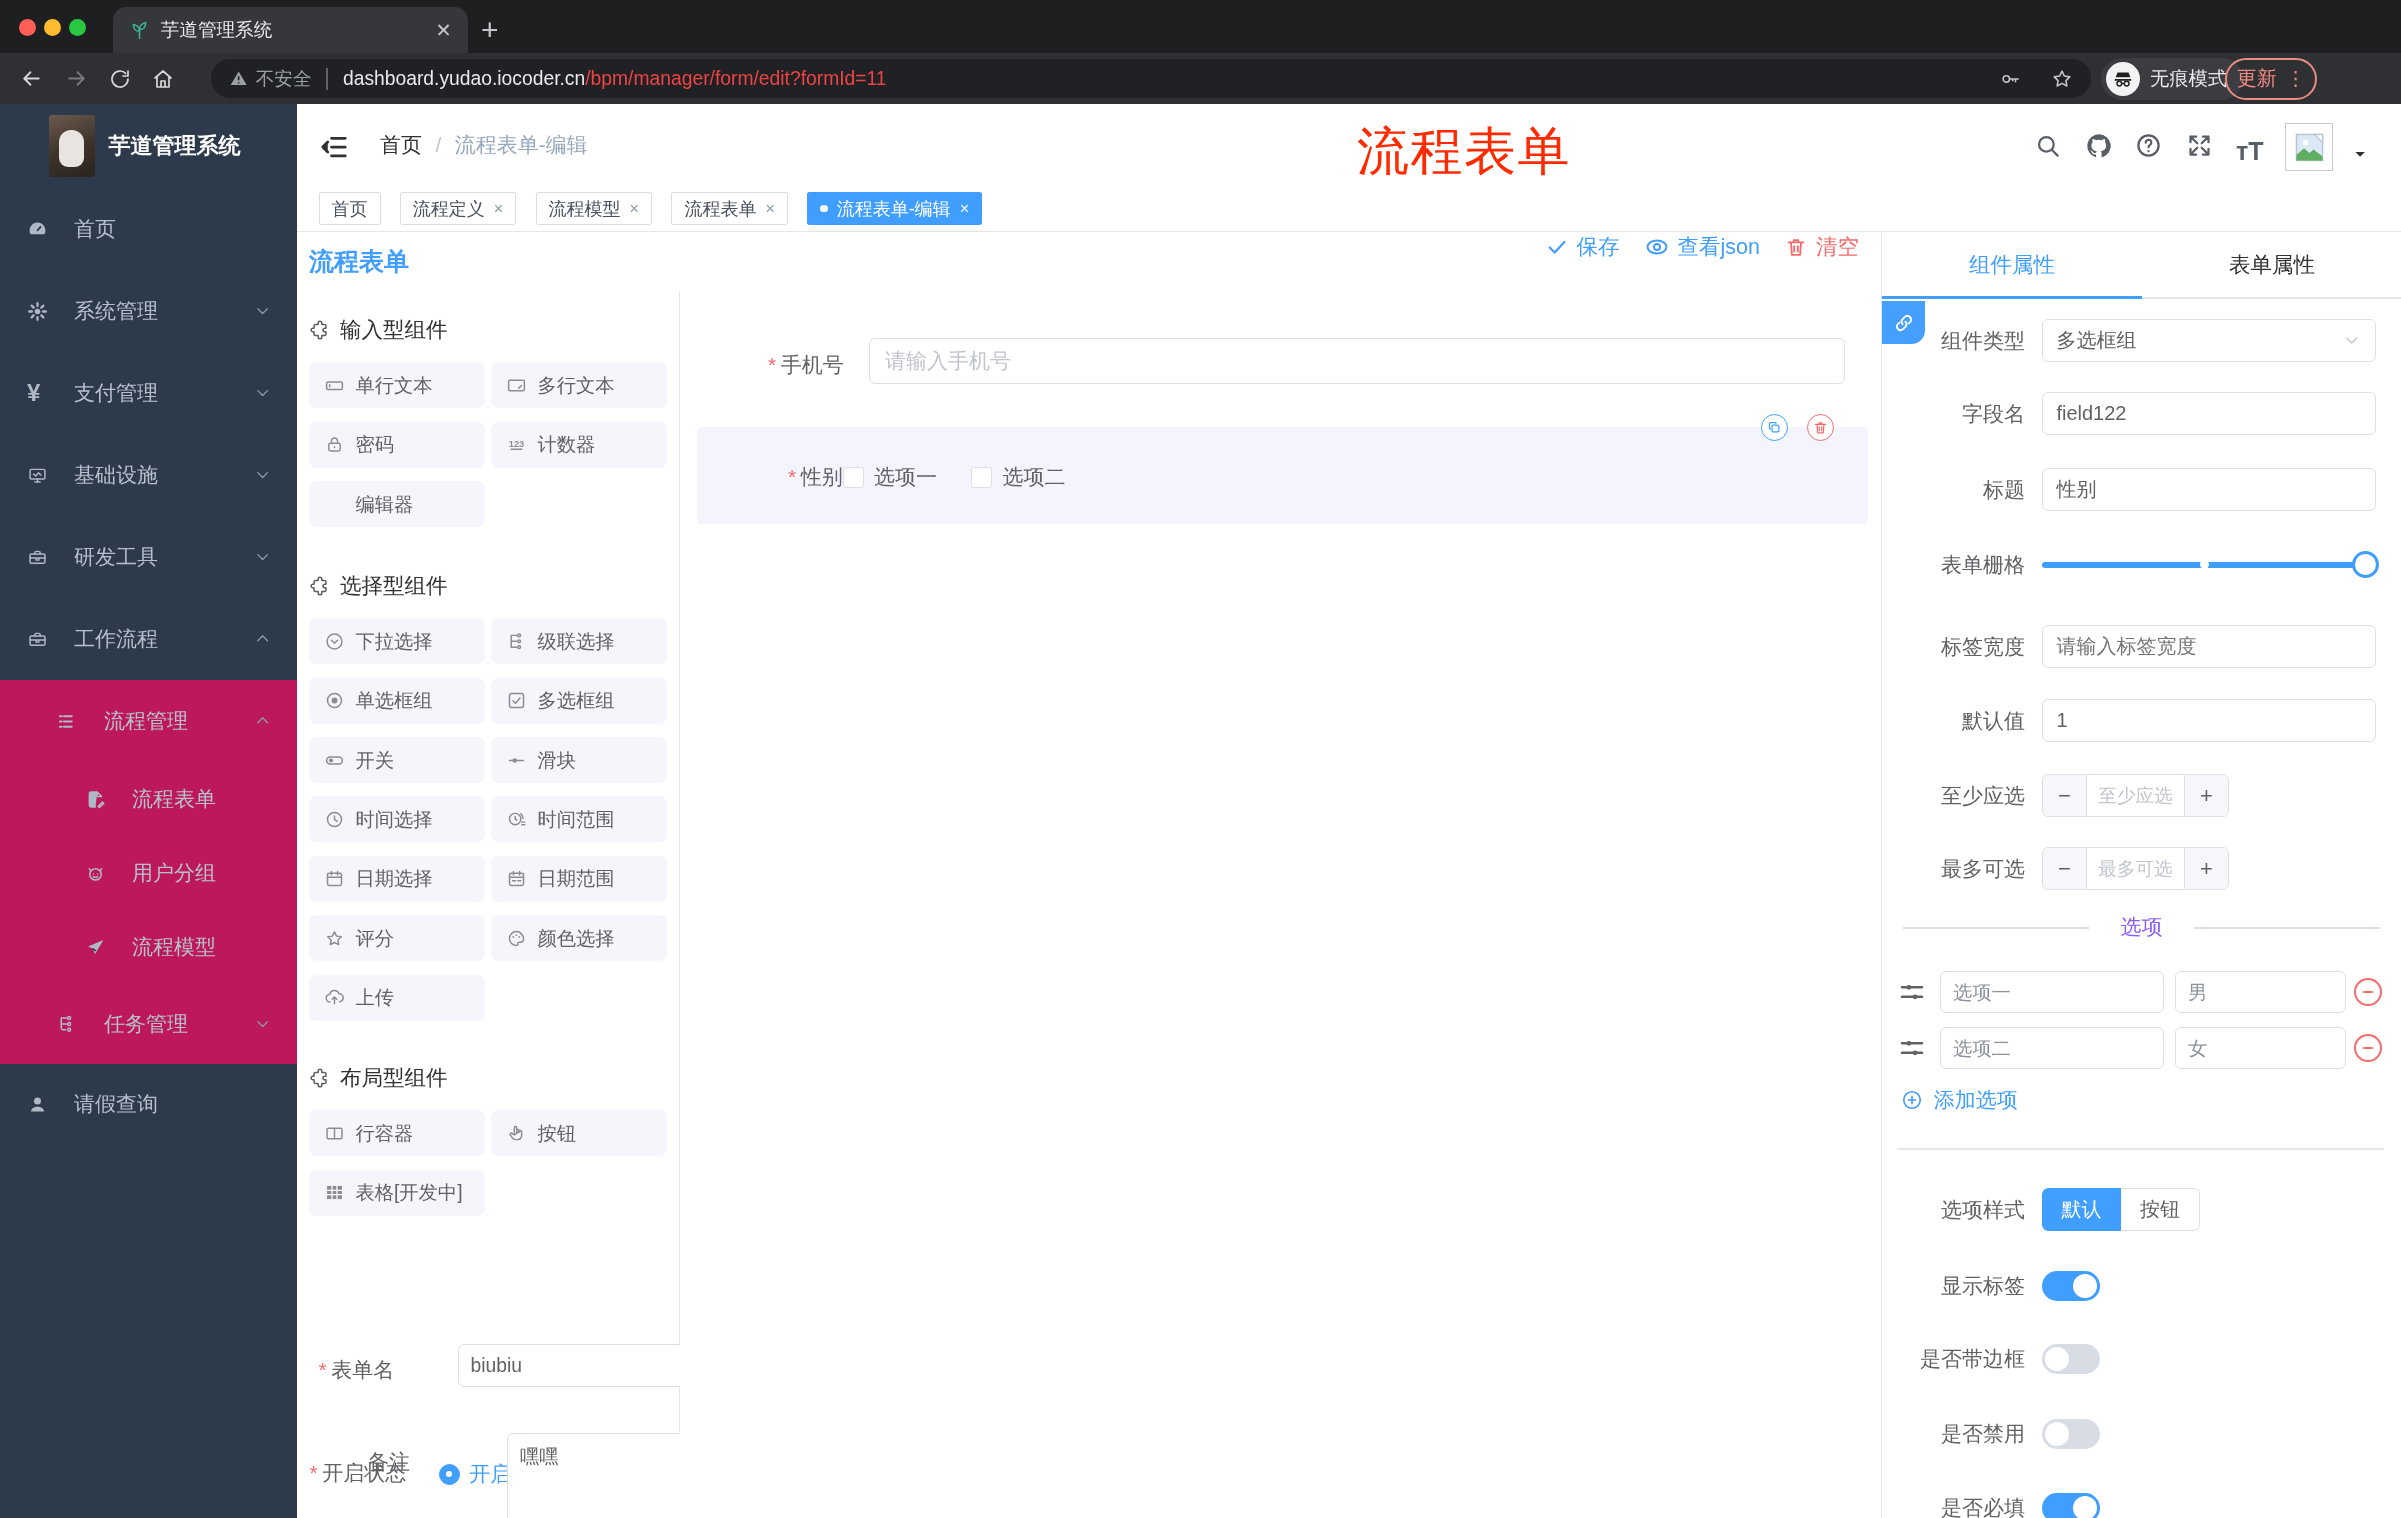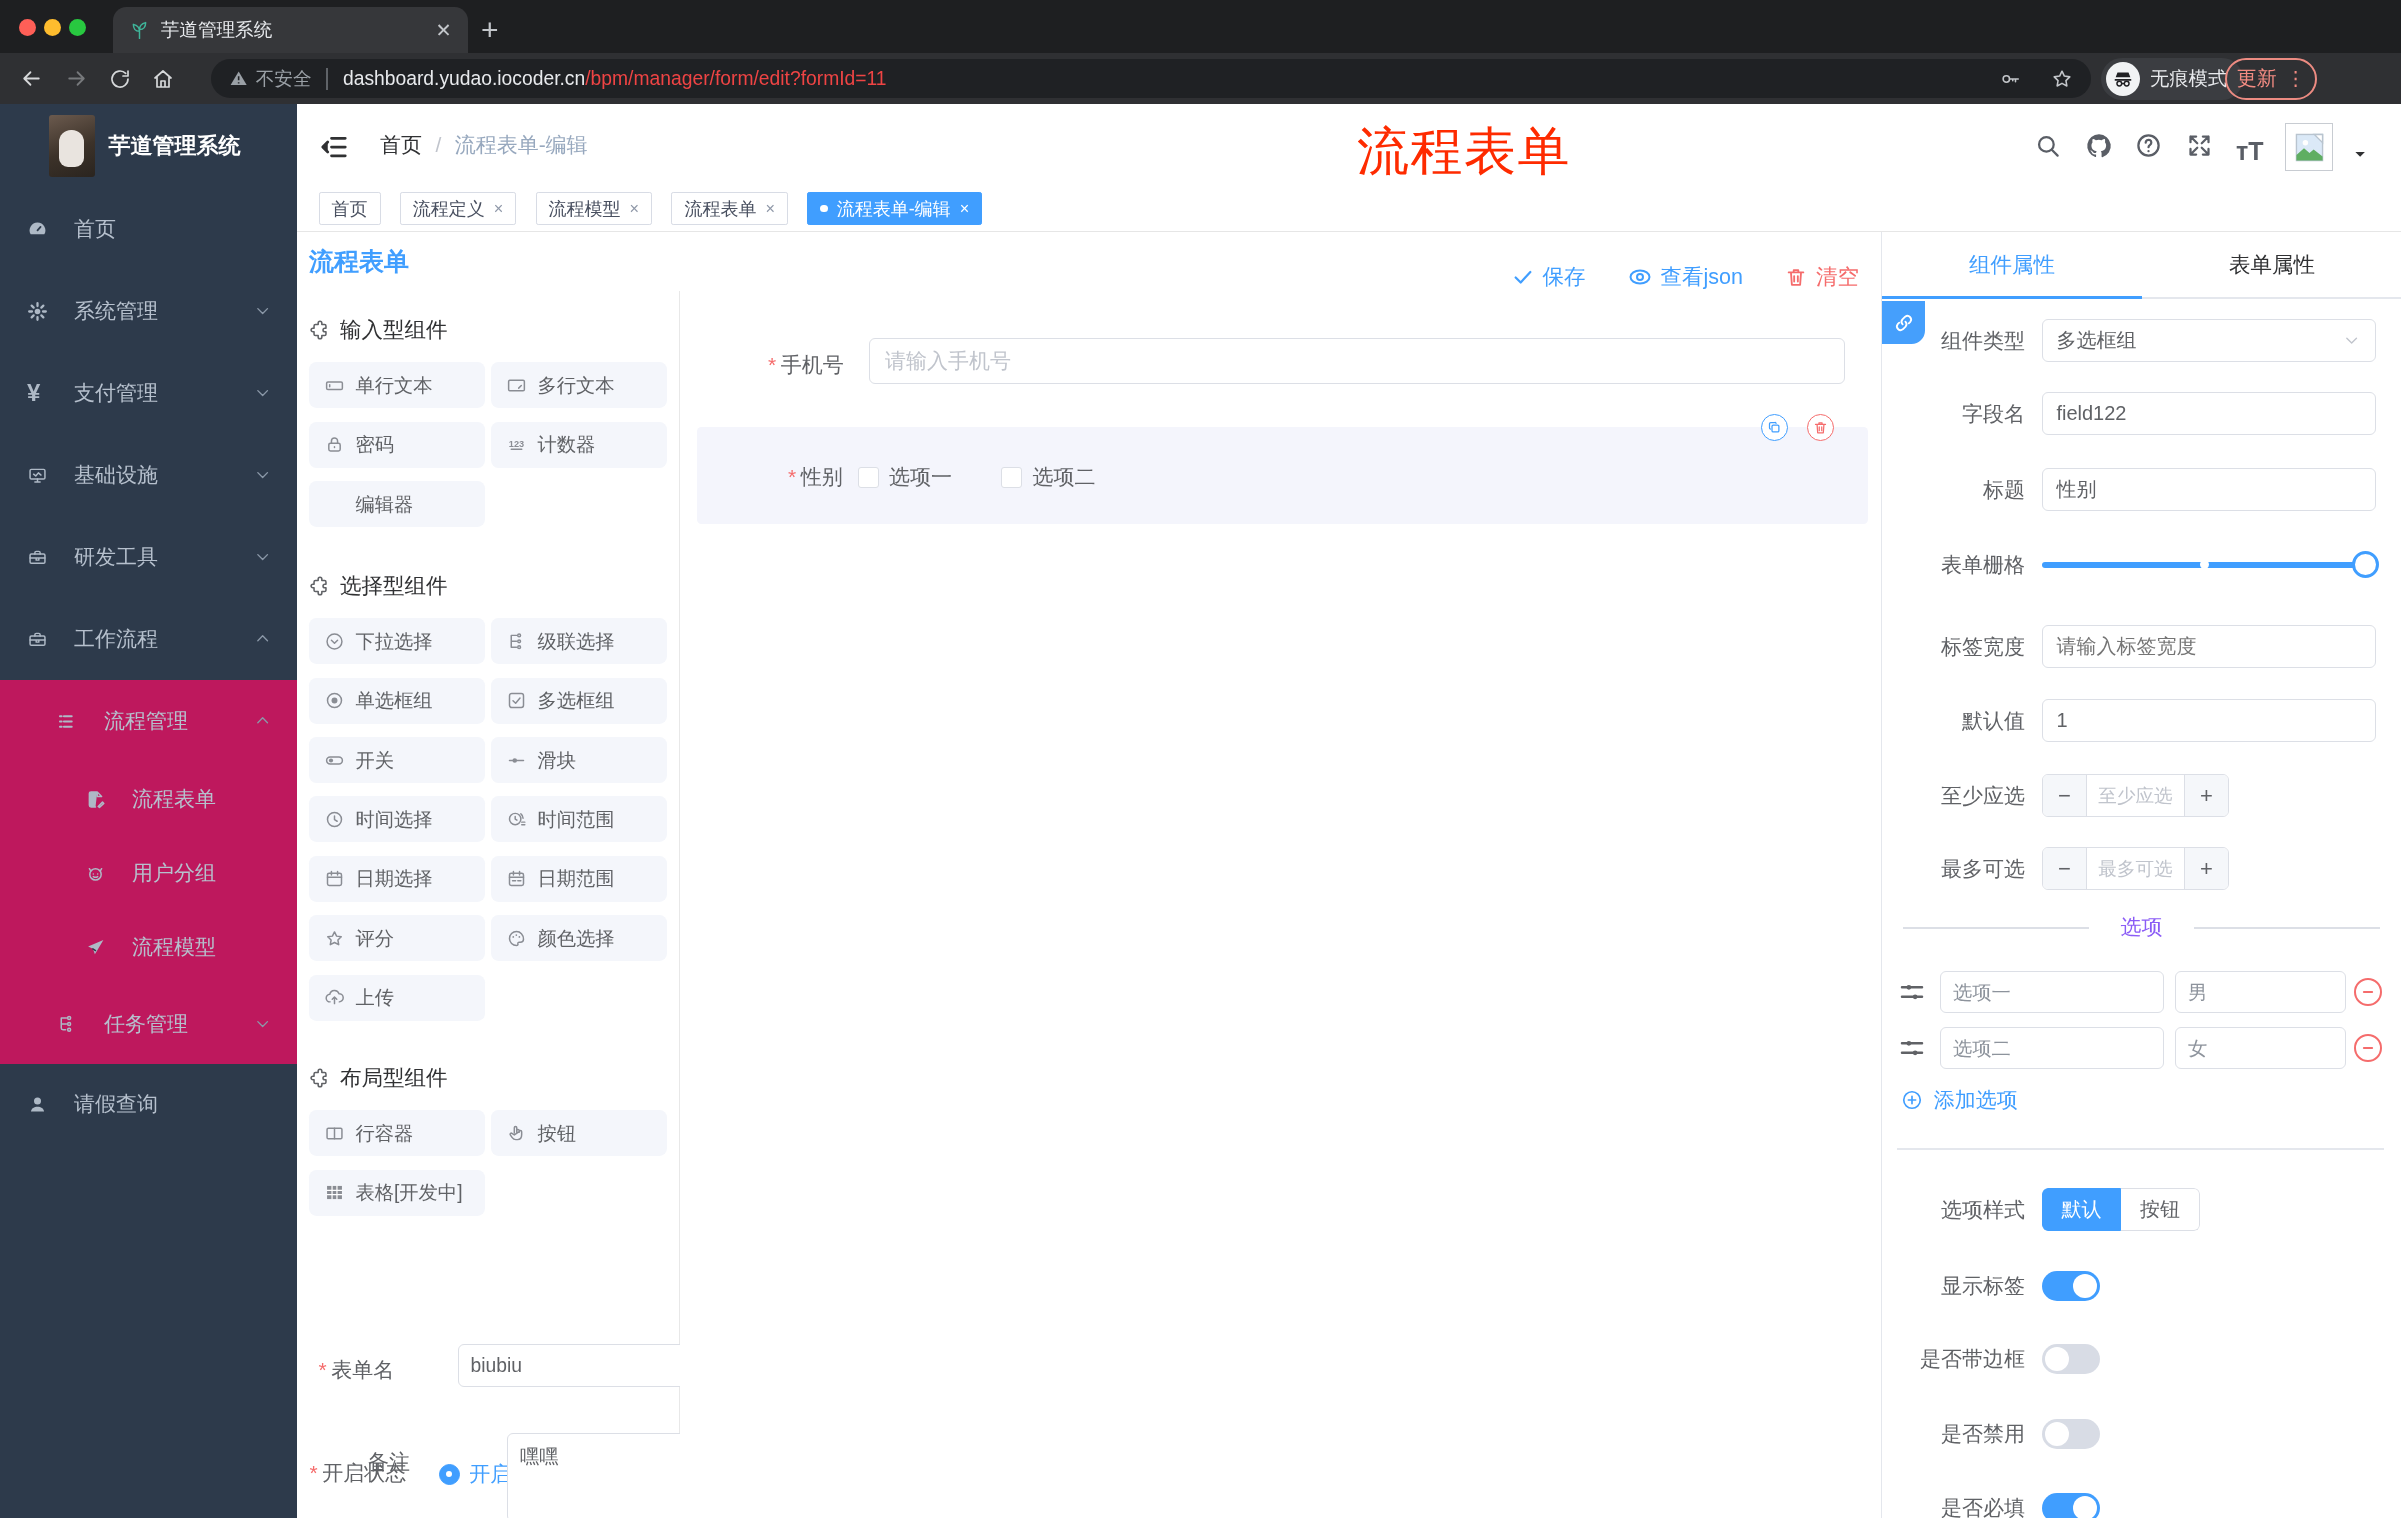--- a/index.html
+++ b/index.html
@@ -65,21 +65,21 @@
   .tagbar{position:absolute;left:297px;top:186px;width:2104px;height:46px;background:#fff;border-bottom:0.7px solid #e6e6e6;display:flex;align-items:center;padding-left:21.5px;box-sizing:border-box;gap:19.3px;}
   .tag{height:33px;border:0.7px solid #d8dce5;background:#fff;color:#495060;font-size:18px;display:flex;align-items:center;padding:0 12px;gap:9px;box-sizing:border-box;border-radius:2.2px;white-space:nowrap;}
   .tag .x{color:#8f98a8;font-size:16.3px;}
   .tag.active{background:#409eff;border-color:#409eff;color:#fff;}
   .tag.active .x{color:#fff;}
   .tag.active:before{content:"";width:7.4px;height:7.4px;border-radius:50%;background:#fff;}
 
   
   .dhead{position:absolute;left:297px;top:232px;width:1584px;height:59px;background:#fff;}
   .dtitle{position:absolute;left:12px;top:13.4px;color:#409eff;font-size:25px;font-weight:600;}
-  .dtools{position:absolute;right:22px;top:0;height:59px;display:flex;align-items:flex-end;gap:42px;font-size:21.5px;}
+  .dtools{position:absolute;right:22px;top:0;height:59px;display:flex;align-items:flex-start;gap:25px;font-size:21.5px;}
   .dbtn{display:flex;align-items:center;gap:9px;color:#409eff;}
   .dbtn.red{color:#f56c6c;}
 
   
   .palette{position:absolute;left:297px;top:291px;width:383px;height:1227px;background:#fff;border-right:0.7px solid #e8e8e8;box-sizing:border-box;}
   .psec{position:absolute;left:12px;width:359px;}
   .psec .phead{display:flex;align-items:center;gap:9px;color:#303133;font-size:21.5px;height:27px;margin-bottom:19.3px;}
   .phead .icon{color:#606266;}
   .pgrid{display:grid;grid-template-columns:176px 176px;gap:13.4px 6px;}
   .pitem{height:46px;background:#f4f6fb;border-radius:7.4px;display:flex;align-items:center;padding-left:15px;gap:10.4px;box-sizing:border-box;color:#606266;font-size:19.3px;white-space:nowrap;}
@@ -96,21 +96,21 @@
   .resz{position:absolute;right:4.5px;bottom:4.5px;width:12px;height:12px;border-right:1.5px solid #b8bcc4;border-bottom:1.5px solid #b8bcc4;clip-path:polygon(100% 0,100% 100%,0 100%,100% 0);}
 
   
   .canvas{position:absolute;left:680px;top:291px;width:1201px;height:1227px;background:#fff;}
   .crow-label{font-size:21px;color:#606266;}
   .phone-row{position:absolute;left:0;top:47px;width:100%;}
   .phone-label{position:absolute;left:88px;top:13.4px;white-space:nowrap;}
   .cinput{position:absolute;left:189px;top:0;width:976px;height:46px;border:0.7px solid #dcdfe6;border-radius:6px;font-size:21px;color:#606266;padding:9px 15px;box-sizing:border-box;background:#fff;font-family:inherit;outline:none;}
   .cinput::placeholder,.minput::placeholder{color:#c0c4cc;}
   .gblock{position:absolute;left:17px;top:136px;width:1171px;height:97px;background:#f4f5fc;border-radius:4.5px;}
-  .ginner{position:absolute;left:91px;top:36px;display:flex;align-items:center;gap:15px;font-size:21px;color:#606266;}
+  .ginner{position:absolute;left:91px;top:36px;display:flex;align-items:center;font-size:21px;color:#606266;}
   .cb{width:21px;height:21px;border:1.5px solid #dcdfe6;border-radius:3px;background:#fff;box-sizing:border-box;}
   .gopt{display:flex;align-items:center;gap:10.4px;margin-right:34px;}
   .actcir{position:absolute;top:-12.6px;width:27px;height:27px;border-radius:50%;background:#fff;display:flex;align-items:center;justify-content:center;box-sizing:border-box;}
   .actcir.copy{right:80px;border:1.5px solid #409eff;color:#409eff;}
   .actcir.del{right:34px;border:1.5px solid #f56c6c;color:#f56c6c;}
 
   
   .panel{position:absolute;left:1881px;top:232px;width:520px;height:1287px;background:#fff;border-left:0.7px solid #e4e7ed;box-sizing:border-box;}
   .ptab{position:absolute;top:0;width:260px;height:65px;display:flex;align-items:center;justify-content:center;font-size:21.5px;}
   .ptab.a{left:0;color:#409eff;}

